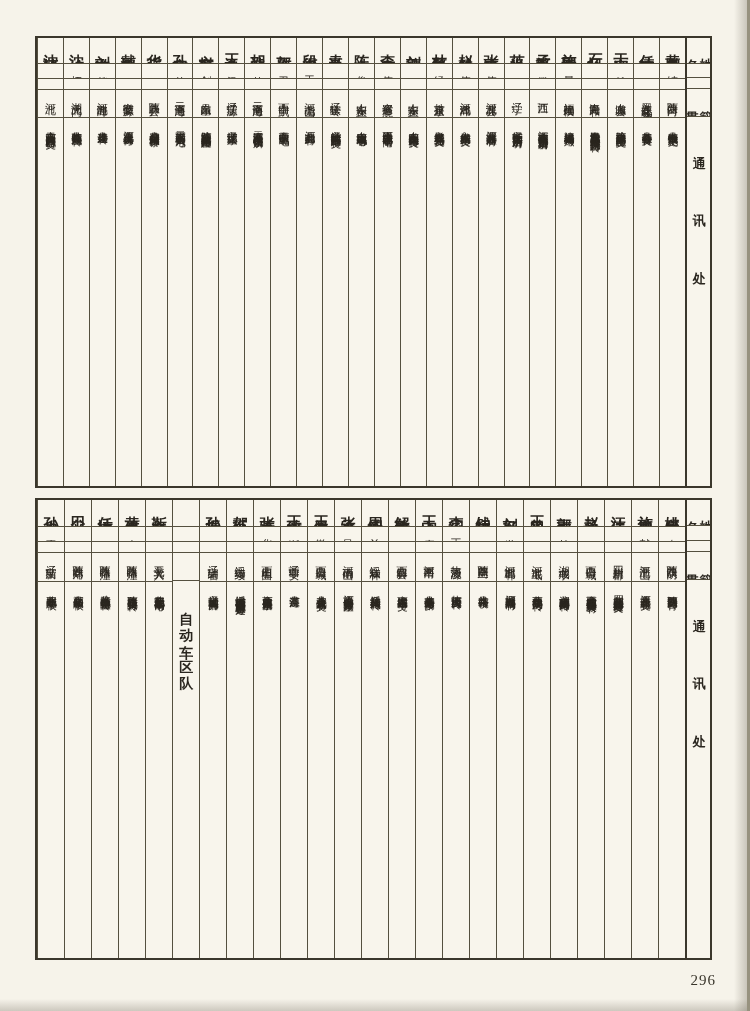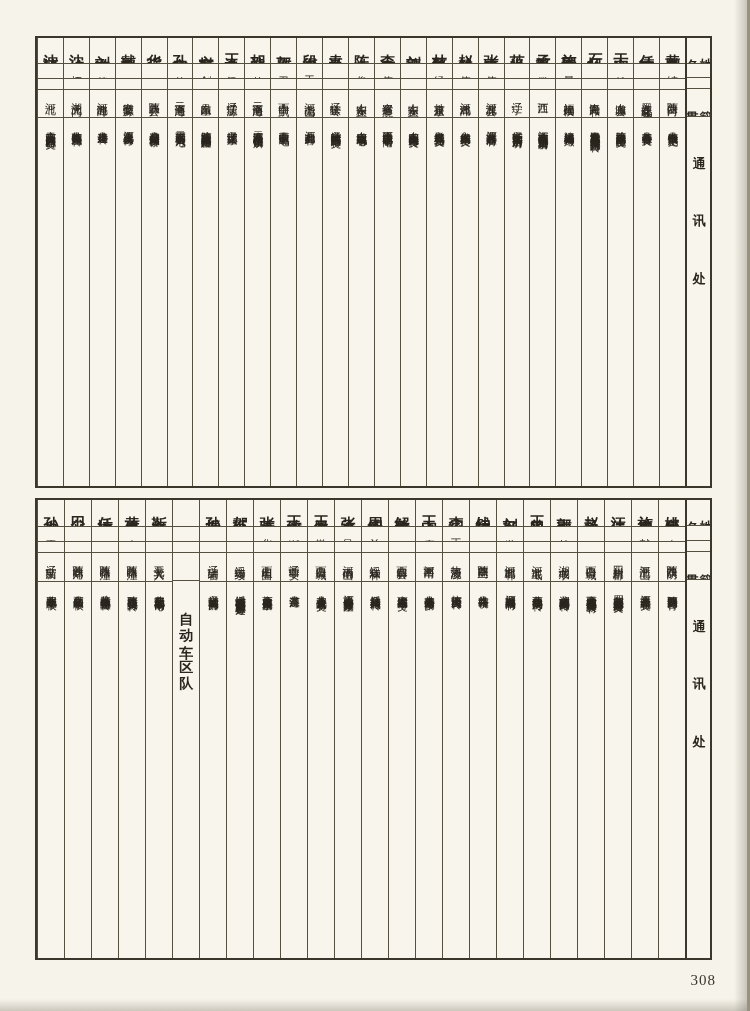--- a/index.html
+++ b/index.html
@@ -889,17 +889,17 @@
             <span class="vt">辽宁新民</span>
           </div>
         <div class="cell b-addr">
             <span class="vt">北平东北职业中学校</span>
           </div>
       </div></div>
   </div>
 
 </div>
 
-<div class="page-num">308</div>
+<div class="page-num">296</div>
 
 <div class="edge-right"></div>
 <div class="edge-bottom"></div>
 <div class="edge-line"></div>
 
 </body></html>

